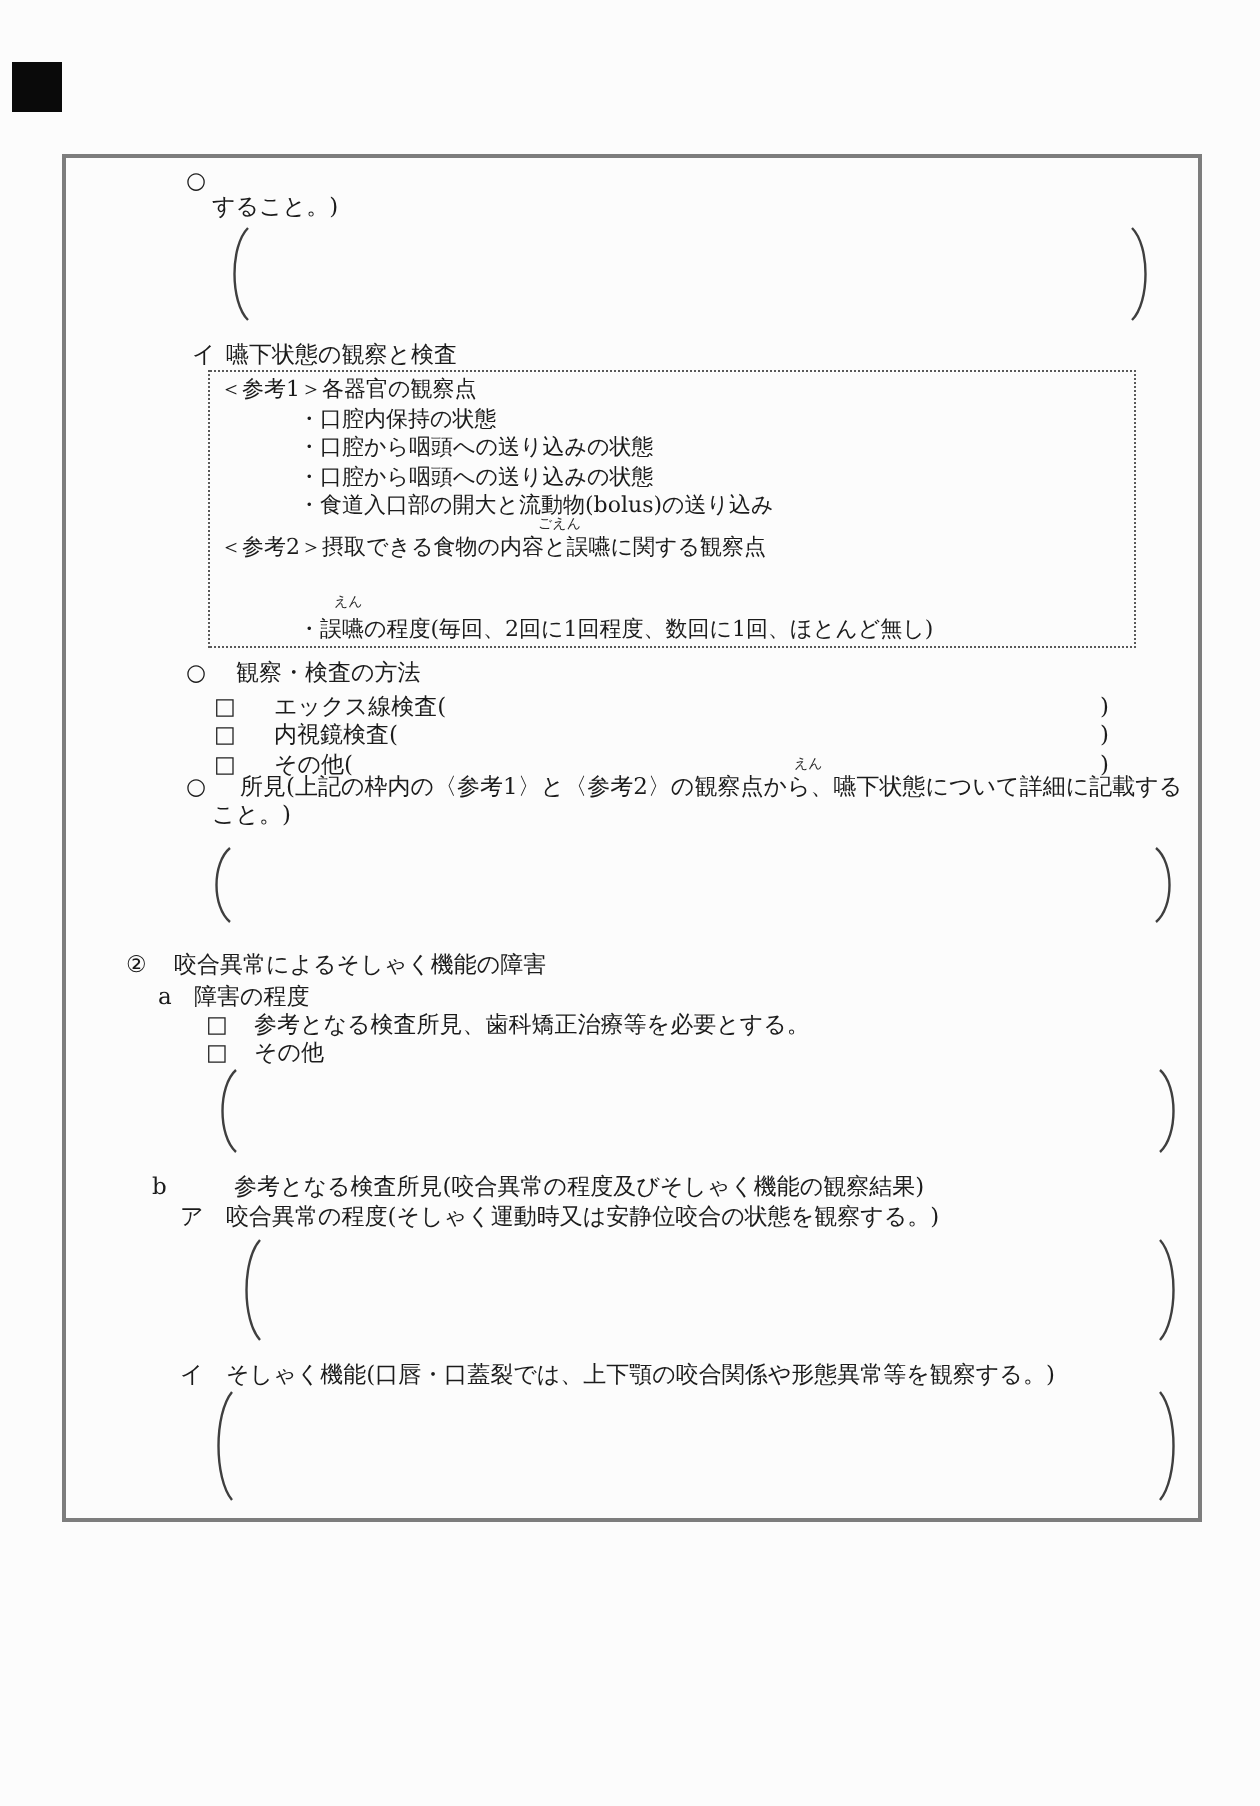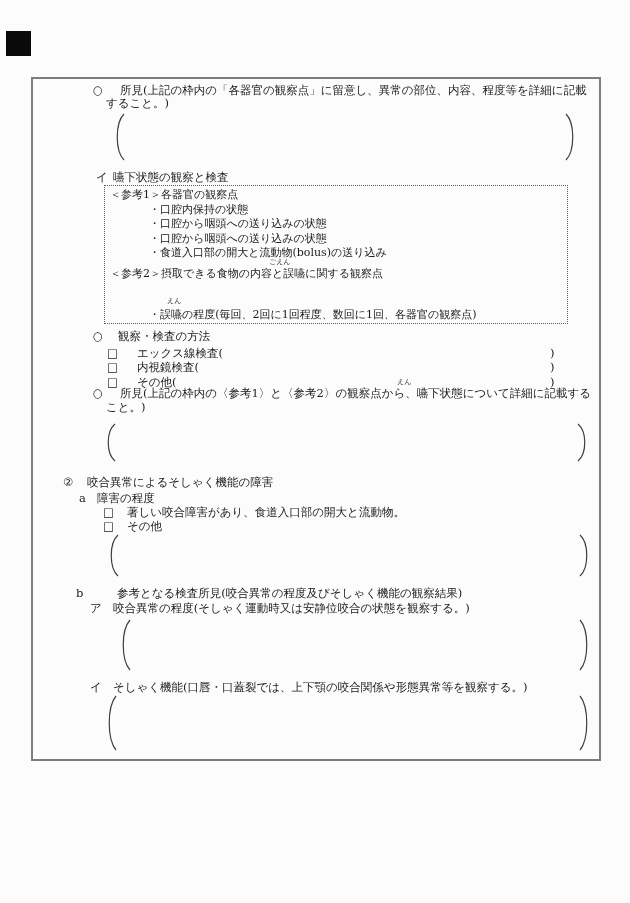--- a/index.html
+++ b/index.html
@@ -25,21 +25,20 @@
 </head>
 <body>
 
 <div class="page">
 
   <div class="corner-mark"></div>
 
   <div class="formbox"></div>
 
   <div class="t" style="left:93px;top:84px;">○</div>
-  <div class="t" style="left:120px;top:84px;">所見(上記の枠内の「各器官の観察点」に留意し、異常の部位、内容、程度等を詳細に記載</div>
   <div class="t" style="left:106px;top:97px;">すること。)</div>
 
   <div class="entry" style="left:112px;top:113px;width:466px;height:48px;">
     <svg class="l" width="14" height="48">
         <path d="M12 1 C3 10 3 38 12 47"></path>
       </svg>
     <svg class="r" width="14" height="48">
         <path d="M2 1 C11 10 11 38 2 47"></path>
       </svg>
   </div>
@@ -49,21 +48,21 @@
 
   <div class="dottedbox">
     <div class="t" style="left:5px;top:2px;">＜参考1＞各器官の観察点</div>
     <div class="t" style="left:44px;top:16.5px;">・口腔内保持の状態</div>
     <div class="t" style="left:44px;top:31px;">・口腔から咽頭への送り込みの状態</div>
     <div class="t" style="left:44px;top:45.5px;">・口腔から咽頭への送り込みの状態</div>
     <div class="t" style="left:44px;top:60px;">・食道入口部の開大と流動物(bolus)の送り込み</div>
     <div class="fu" style="left:164px;top:72px;">ごえん</div>
     <div class="t" style="left:5px;top:80.5px;">＜参考2＞摂取できる食物の内容と誤嚥に関する観察点</div>
     <div class="fu" style="left:62px;top:111px;">えん</div>
-    <div class="t" style="left:44px;top:122px;">・誤嚥の程度(毎回、2回に1回程度、数回に1回、各器官の観察点)</div>
+    <div class="t" style="left:44px;top:122px;">・誤嚥の程度(毎回、2回に1回程度、数回に1回、ほとんど無し)</div>
   </div>
 
   <div class="t" style="left:93px;top:330px;">○</div>
   <div class="t" style="left:118px;top:330px;">観察・検査の方法</div>
 
   <div class="t chk" style="left:107px;top:346.5px;">□</div>
   <div class="t" style="left:137px;top:346.5px;">エックス線検査(</div>
   <div class="t" style="left:550px;top:346.5px;">)</div>
 
   <div class="t chk" style="left:107px;top:361px;">□</div>
@@ -88,21 +87,21 @@
       </svg>
   </div>
 
   <div class="t" style="left:63px;top:476px;">②</div>
   <div class="t" style="left:87px;top:476px;">咬合異常によるそしゃく機能の障害</div>
 
   <div class="t" style="left:79px;top:491.5px;">a</div>
   <div class="t" style="left:97px;top:491.5px;">障害の程度</div>
 
   <div class="t chk" style="left:103px;top:505.5px;">□</div>
-  <div class="t" style="left:127px;top:505.5px;">著しい咬合障害があり、食道入口部の開大と流動物。</div>
+  <div class="t" style="left:127px;top:505.5px;">参考となる検査所見、歯科矯正治療等を必要とする。</div>
 
   <div class="t chk" style="left:103px;top:520px;">□</div>
   <div class="t" style="left:127px;top:520px;">その他</div>
 
   <div class="entry" style="left:106px;top:534px;width:486px;height:43px;">
     <svg class="l" width="14" height="43">
         <path d="M12 1 C3 9 3 34 12 42"></path>
       </svg>
     <svg class="r" width="14" height="43">
         <path d="M2 1 C11 9 11 34 2 42"></path>

